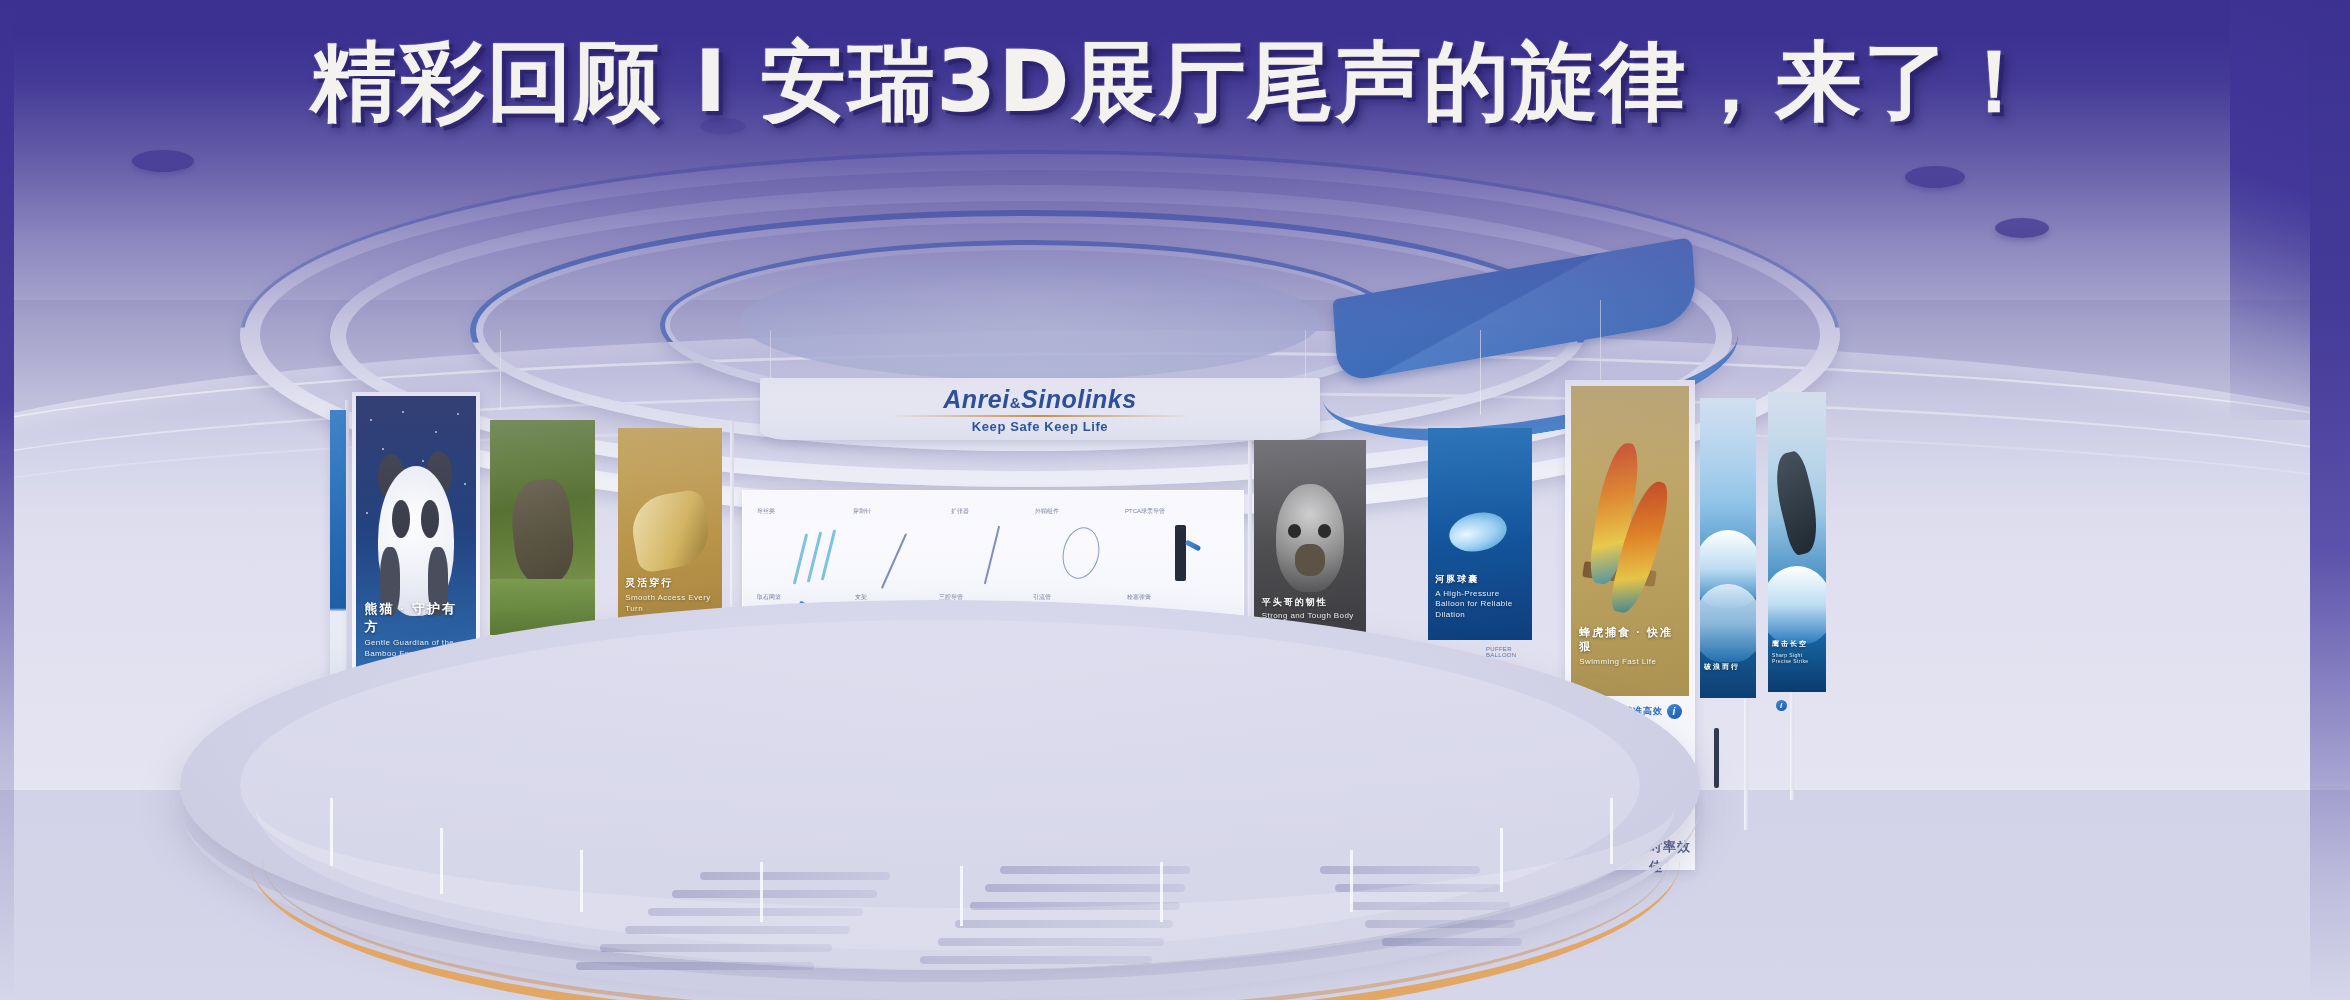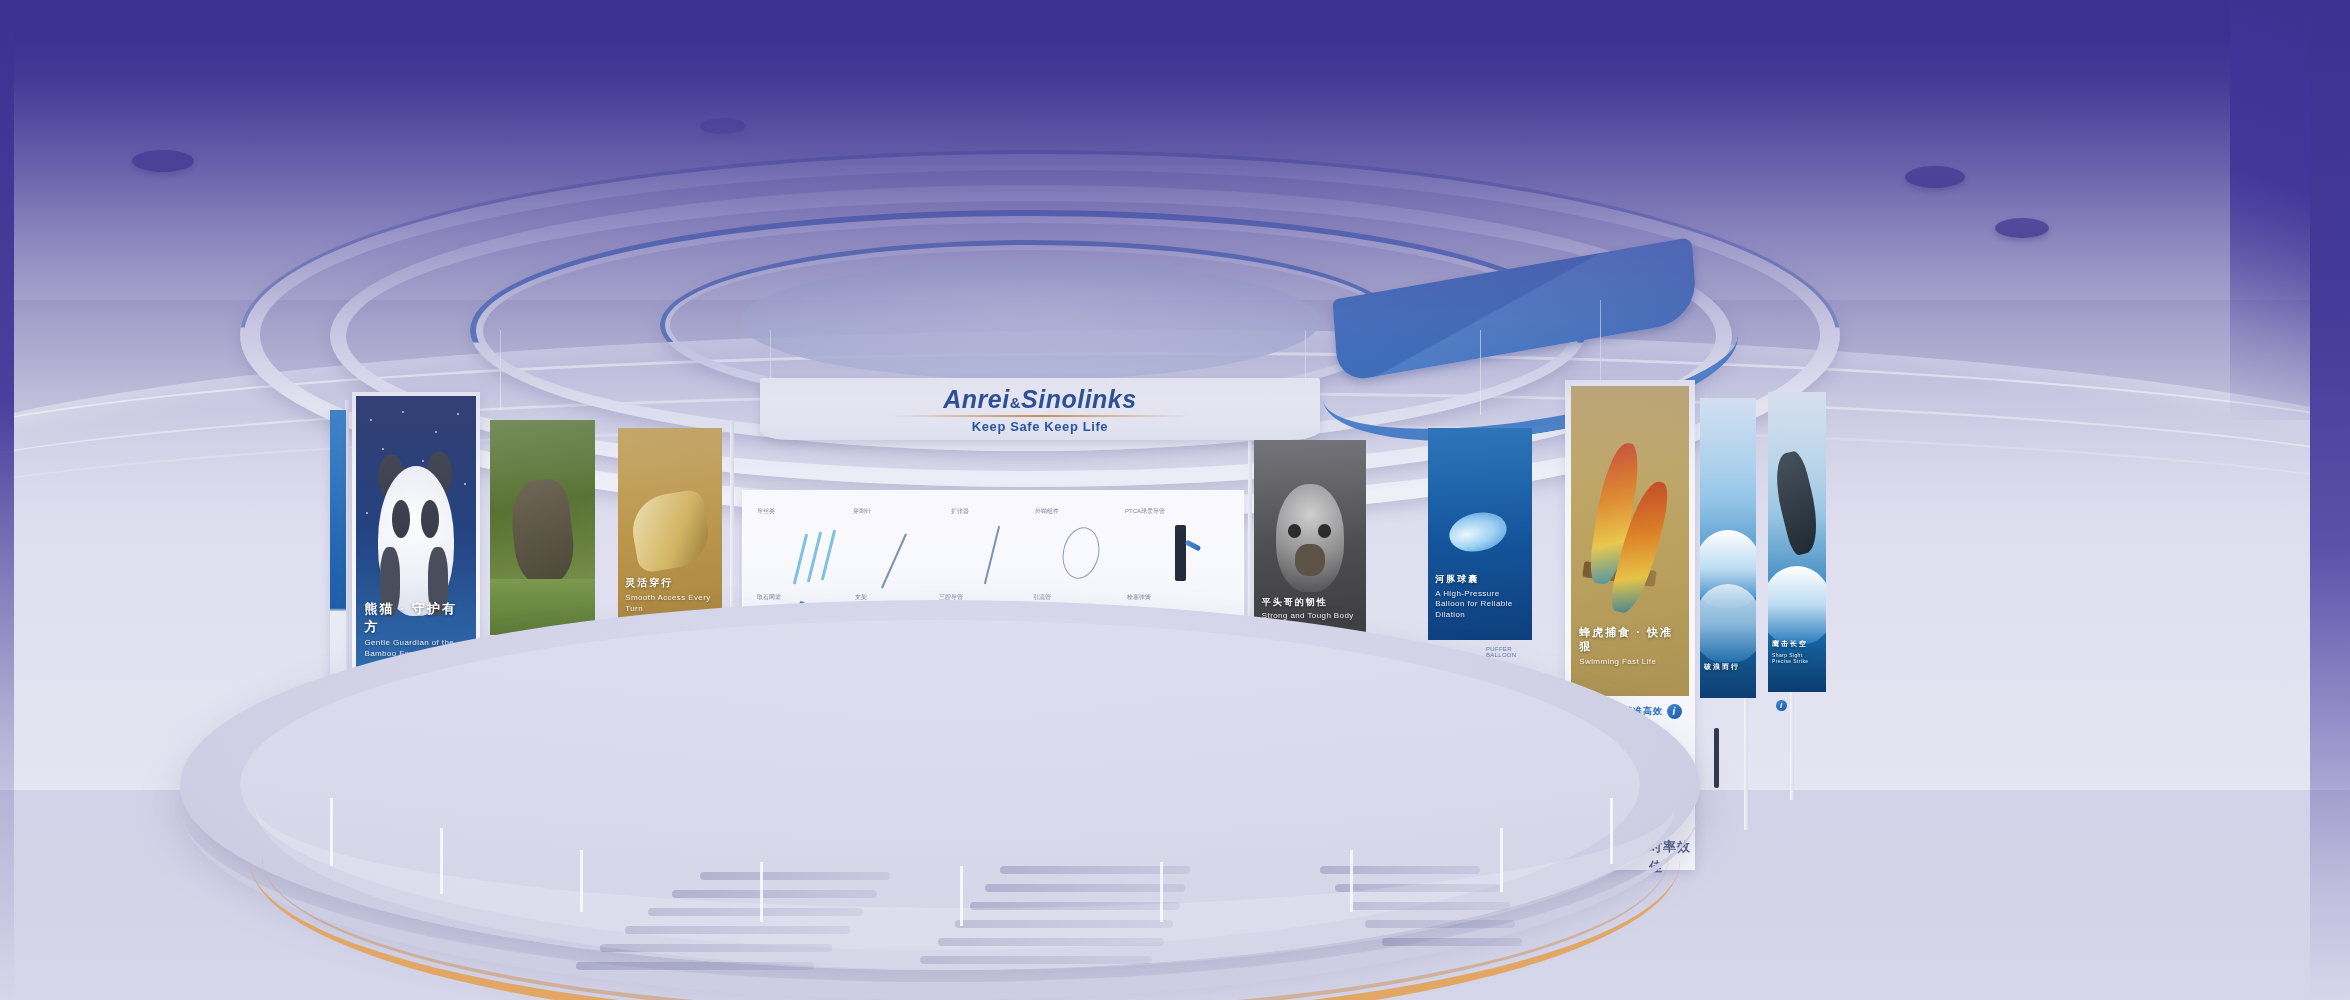--- a/index.html
+++ b/index.html
@@ -633,14 +633,15 @@
   <div class="rail-post" style="left:1160px;top:862px;height:60px;"></div>
   <div class="rail-post" style="left:1350px;top:850px;height:62px;"></div>
   <div class="rail-post" style="left:1500px;top:828px;height:64px;"></div>
   <div class="rail-post" style="left:1610px;top:798px;height:66px;"></div>
 
   <div class="purple-overlay"></div>
   <div class="edge-right-wide"></div>
   <div class="edge-left"></div>
   <div class="edge-right"></div>
 
+  <div class="title">精彩回顾 I 安瑞3D展厅尾声的旋律，来了！</div>
 
 </div>
 
 </body></html>

